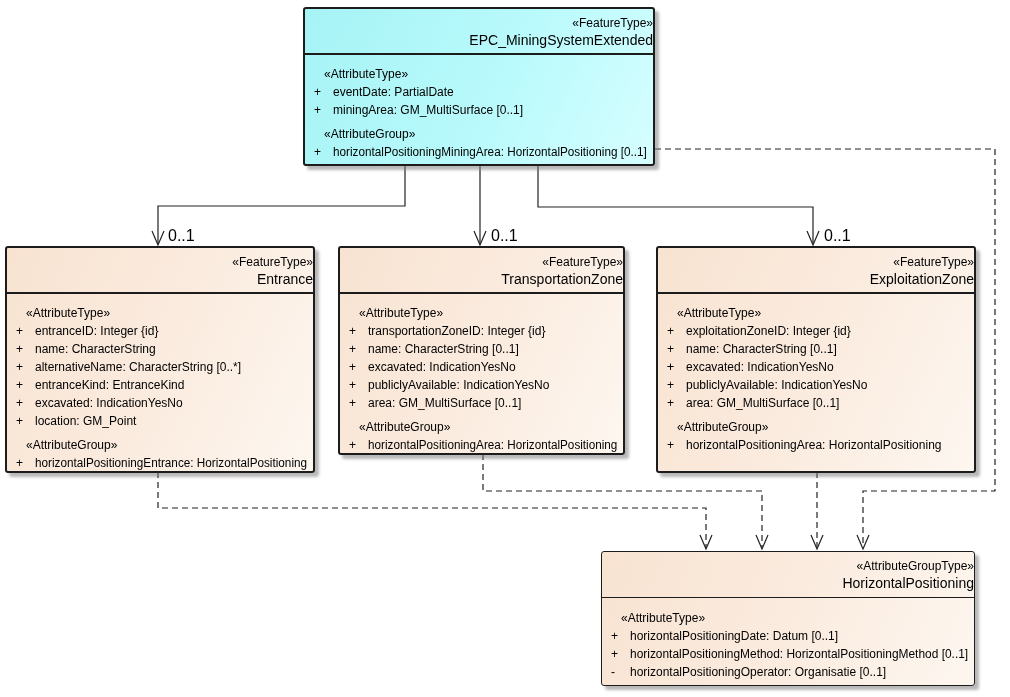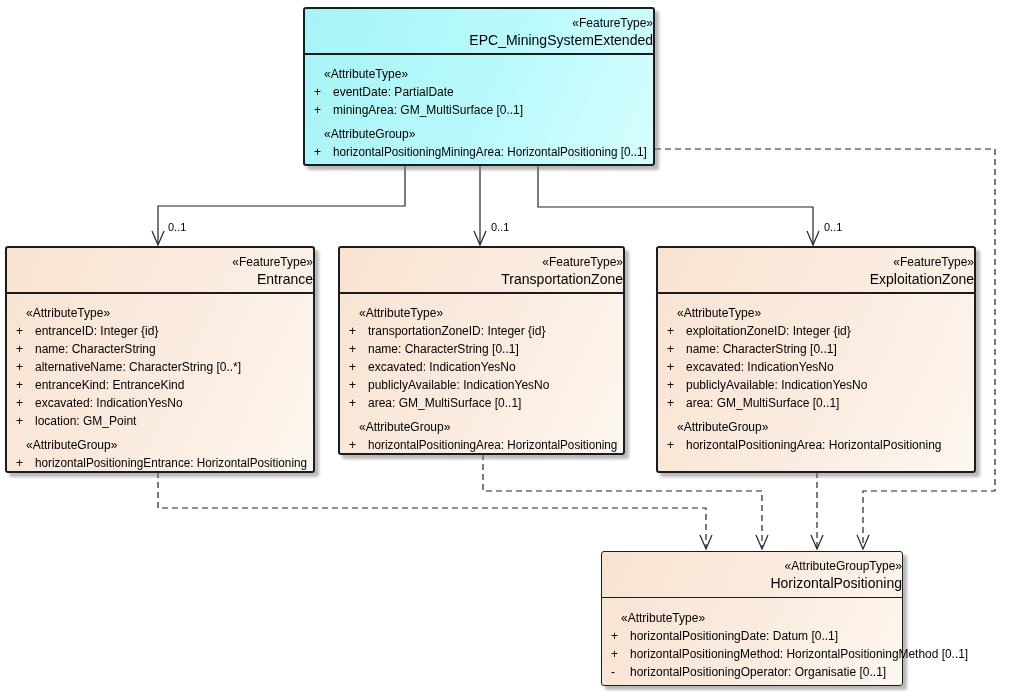--- a/index.html
+++ b/index.html
@@ -24,21 +24,21 @@
   .thin .hdr{border-bottom-width:1.5px;}
   .thin{border-width:1.5px;}
   .stereo{font-size:12px;line-height:16px;white-space:nowrap;}
   .cname{font-size:14px;font-weight:normal;line-height:18px;white-space:nowrap;}
   .bdy{padding:10px 3px 2px 0;}
   .sec-label{font-size:12px;line-height:18px;padding-left:19px;white-space:nowrap;}
   .sec-label.g2{margin-top:6px;}
   .attr{position:relative;font-size:12px;line-height:18px;padding-left:28px;white-space:nowrap;}
   .vis{position:absolute;left:9px;top:0;}
   .atext{display:inline-block;white-space:nowrap;}
-  .mult{position:absolute;font-size:11px;line-height:13px;z-index:3;}
+  .mult{position:absolute;font-size:16px;line-height:13px;z-index:3;margin-top:8px;}
 </style>
 </head>
 <body>
 
 <svg id="wires" width="1010" height="697" viewBox="0 0 1010 697">
 
   <g stroke="#222" stroke-width="1.2" fill="none">
     <path d="M405,166 V206 H158 V244"></path>
     <path d="M480,166 V244"></path>
     <path d="M538,166 V207 H813 V244"></path>
@@ -193,21 +193,21 @@
       <span class="atext">area: GM_MultiSurface [0..1]</span>
     </div>
     <div class="sec-label g2">«AttributeGroup»</div>
     <div class="attr">
       <span class="vis">+</span>
       <span class="atext">horizontalPositioningArea: HorizontalPositioning</span>
     </div>
   </div>
 </div>
 
-<div class="uml-box thin" style="left:601px;top:551px;width:302px;height:135px;">
+<div class="uml-box thin" style="left:601px;top:551px;width:374px;height:135px;">
   <div class="hdr">
     <div class="stereo">«AttributeGroupType»</div>
     <div class="cname">HorizontalPositioning</div>
   </div>
   <div class="bdy" style="padding-top:11px;">
     <div class="sec-label">«AttributeType»</div>
     <div class="attr">
       <span class="vis">+</span>
       <span class="atext">horizontalPositioningDate: Datum [0..1]</span>
     </div>

